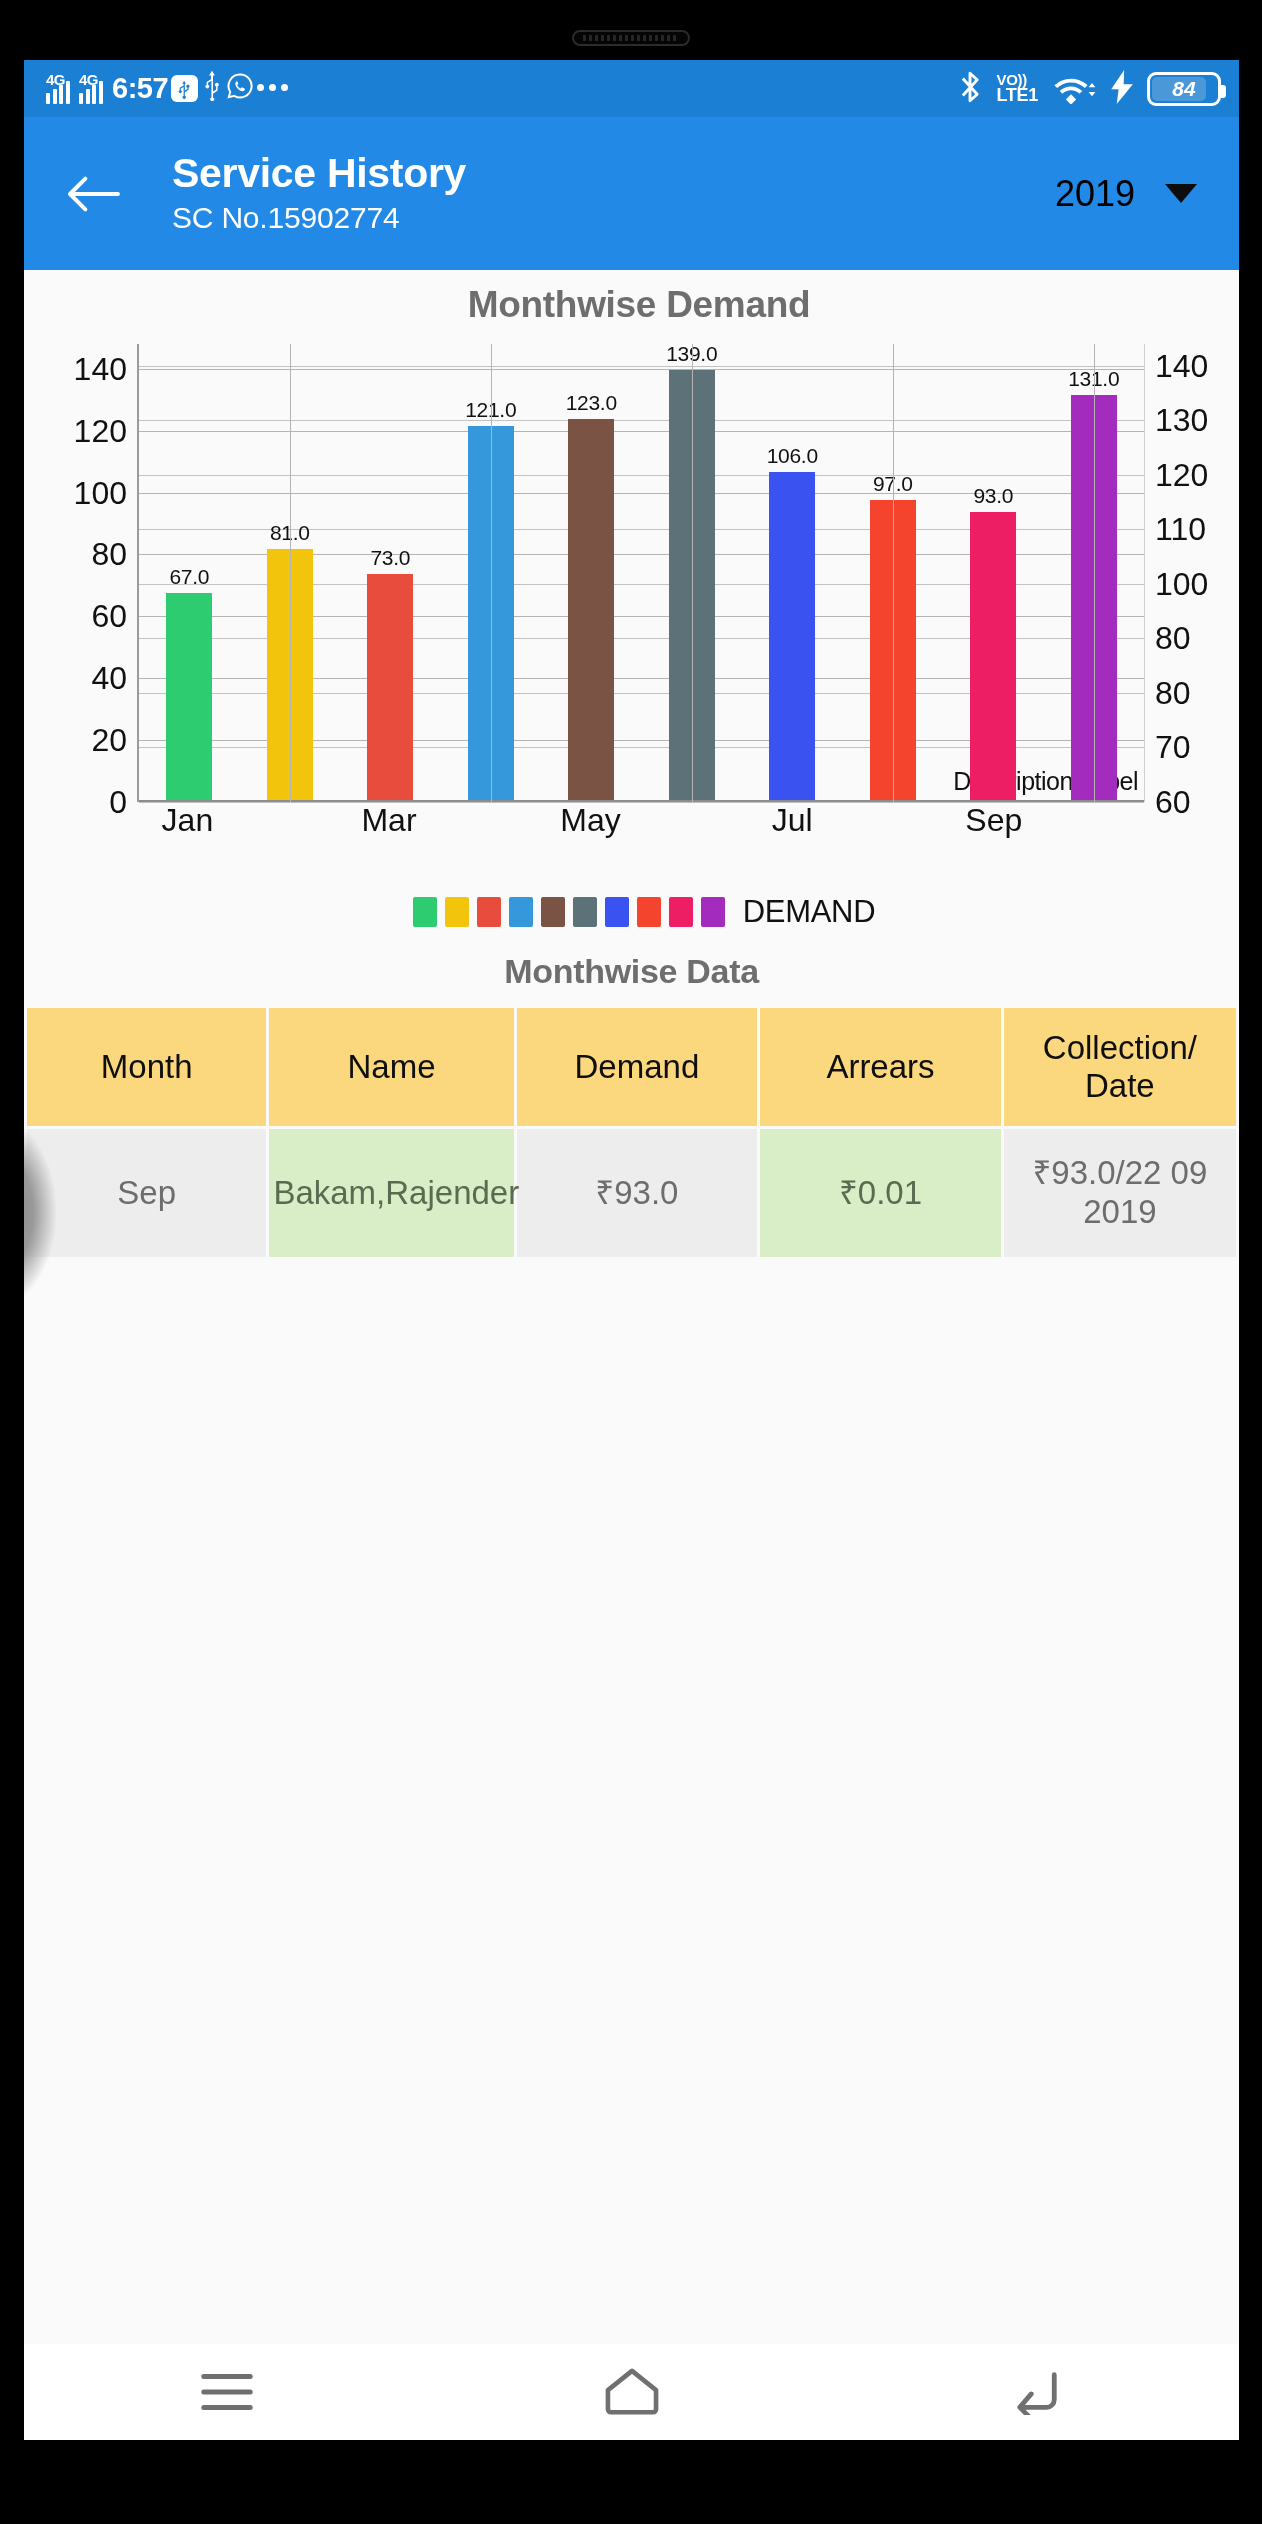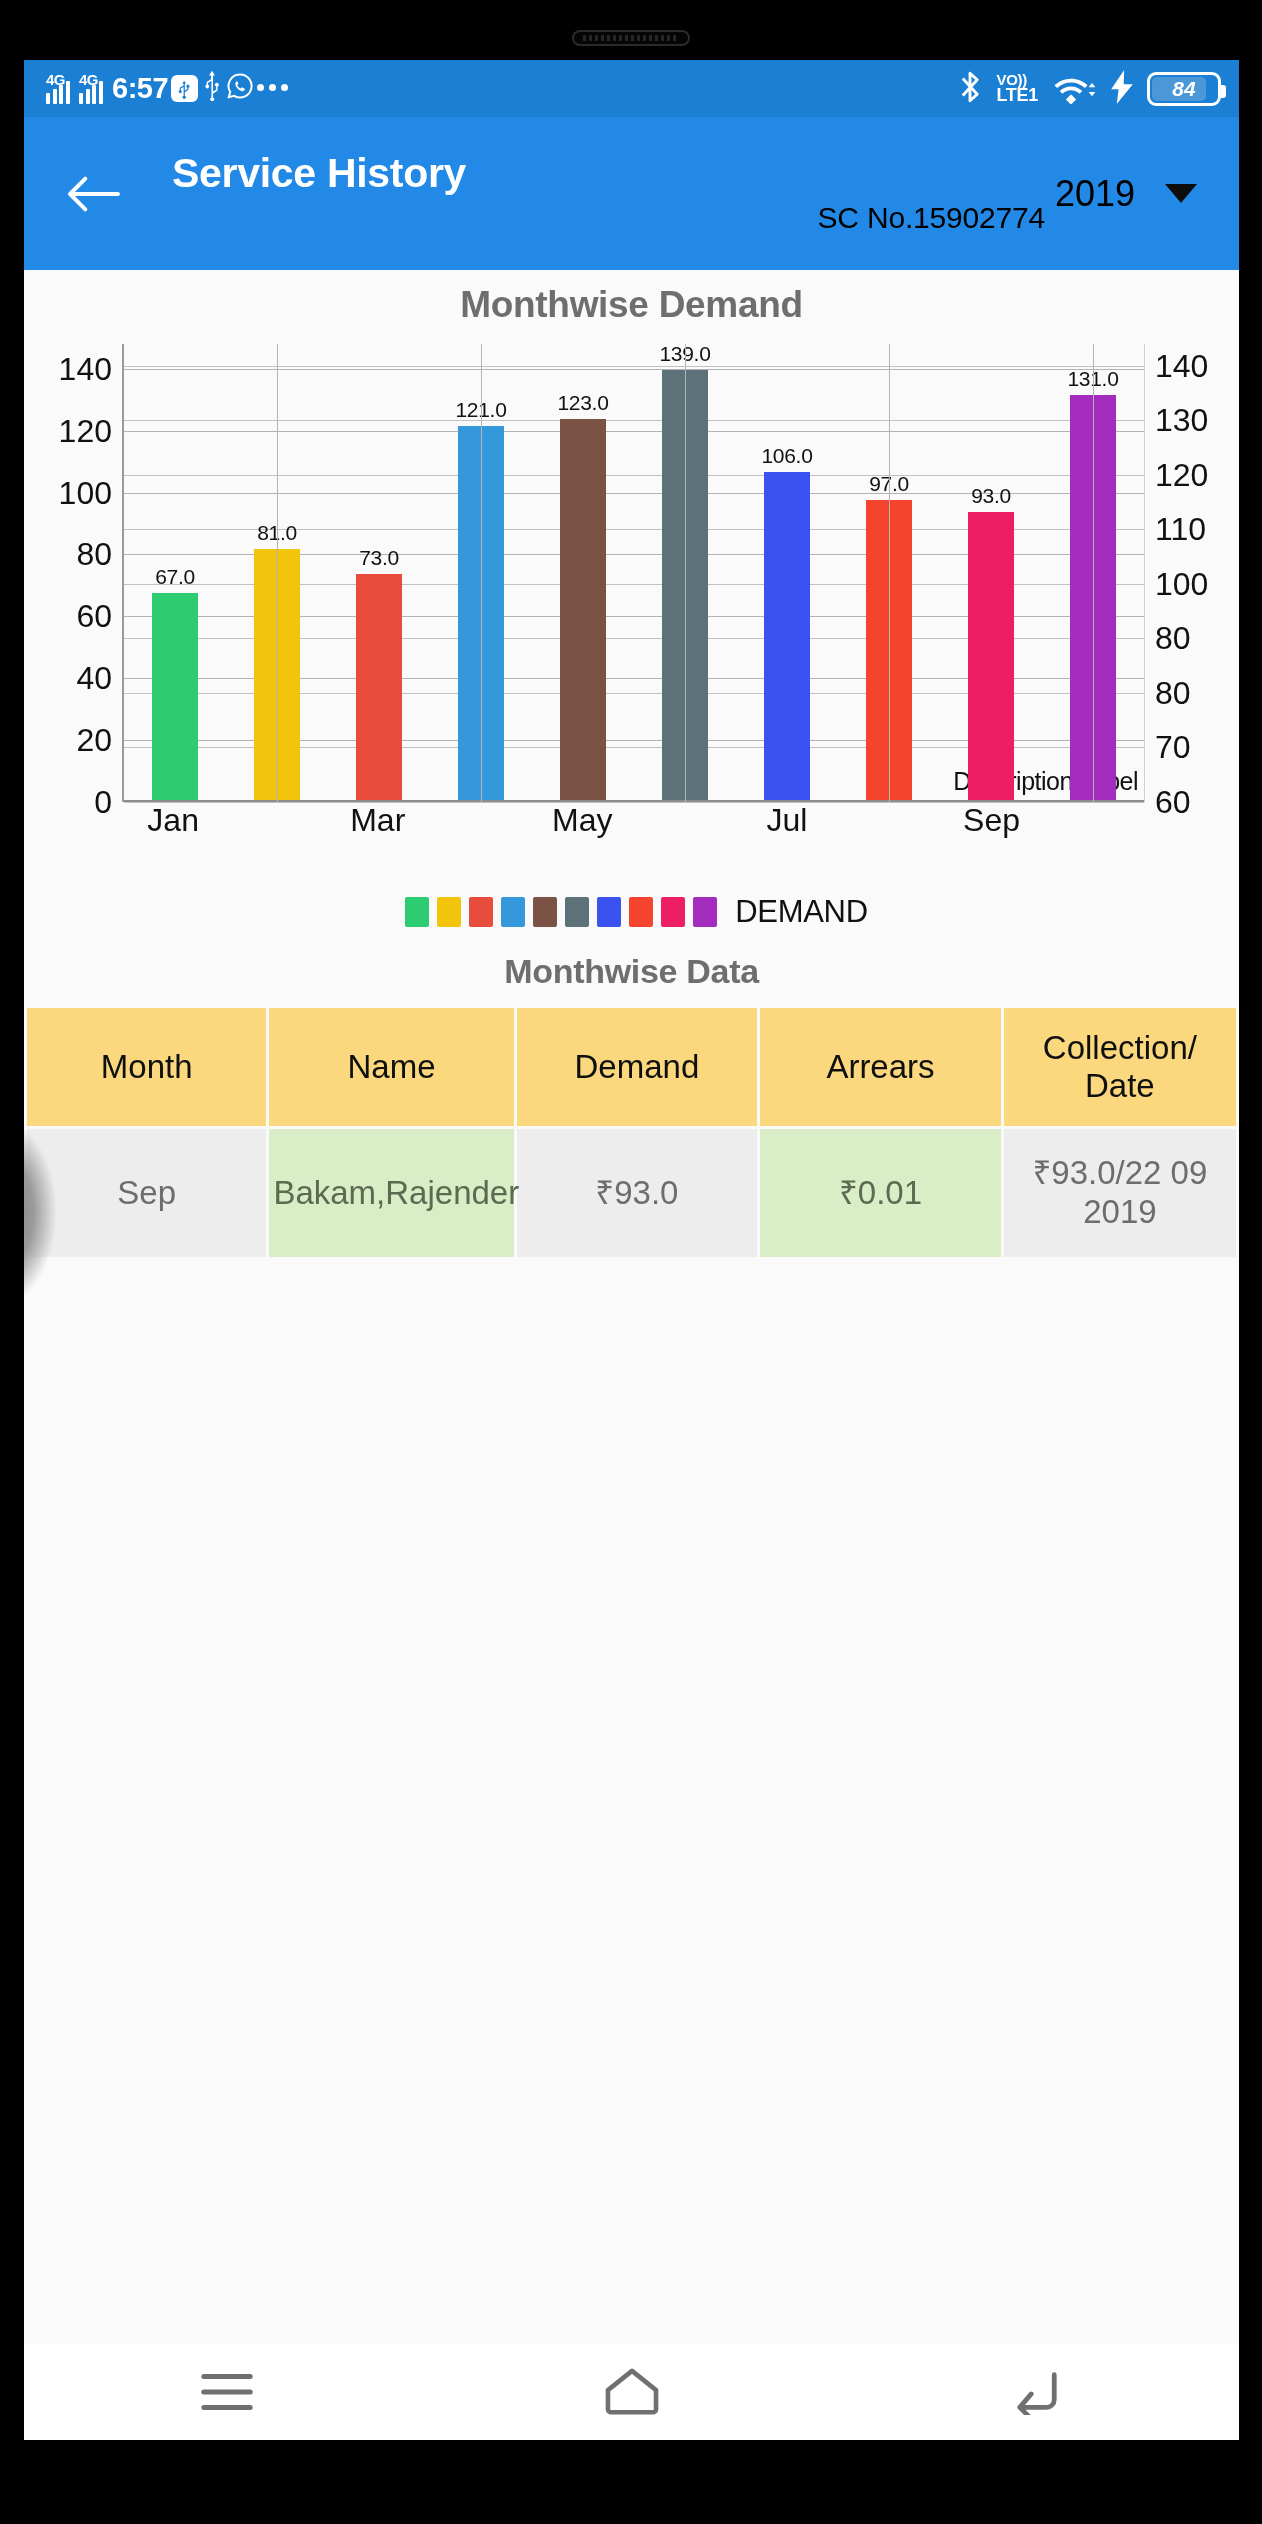--- a/index.html
+++ b/index.html
@@ -73,27 +73,27 @@
   .battery .lvl{ position:relative; font-size:21px; font-weight:700; color:#fff;font-style:italic;}
 
   
   #app-bar {
     height: 153px; background: #2289e6; display:flex; align-items:center;
     padding: 0 28px 0 40px; gap: 10px;
   }
   #back-arrow { width: 74px; flex:none; display:flex; align-items:center; justify-content:flex-start; cursor:pointer;}
   #titles { flex: 1; padding-left: 24px; }
   #app-title { color:#fff; font-size:41px; font-weight:700; line-height:1.05; letter-spacing:-0.3px;}
-  #app-subtitle { color:#000000; font-size:30px; font-weight:400; margin-top:5px; letter-spacing:-0.2px;text-align:right;}
+  #app-subtitle { color:#ffffff; font-size:30px; font-weight:400; margin-top:5px; letter-spacing:-0.2px;}
   #year-select { display:flex; align-items:center; gap:30px; padding-right:14px; cursor:pointer;}
   #year-value { color:#000000; font-size:36px; letter-spacing:0px; }
   #year-caret { width:0;height:0; border-left:16px solid transparent; border-right:16px solid transparent; border-top:19px solid #0d0d0d;}
 
   
-  #chart-card { background:#fafafa; padding-top: 14px; }
+  #chart-card { background:#fafafa; padding-top: 14px; margin-left: 15px; }
   #chart-title {
     text-align:center; font-size:37px; font-weight:700; color:#6e6e6e;
     letter-spacing:-0.3px; padding-bottom: 18px;
   }
   #plot-wrap { position:relative; height: 500px; margin: 0 0 0 0; }
 
   #axis-left, #axis-right { position:absolute; top:0; bottom:0; width:88px; }
   #axis-left { left: 6px; }
   #axis-right { right: 4px; }
   .tick { position:absolute; font-size:32px; color:#111; white-space:nowrap; transform: translateY(-50%); }

